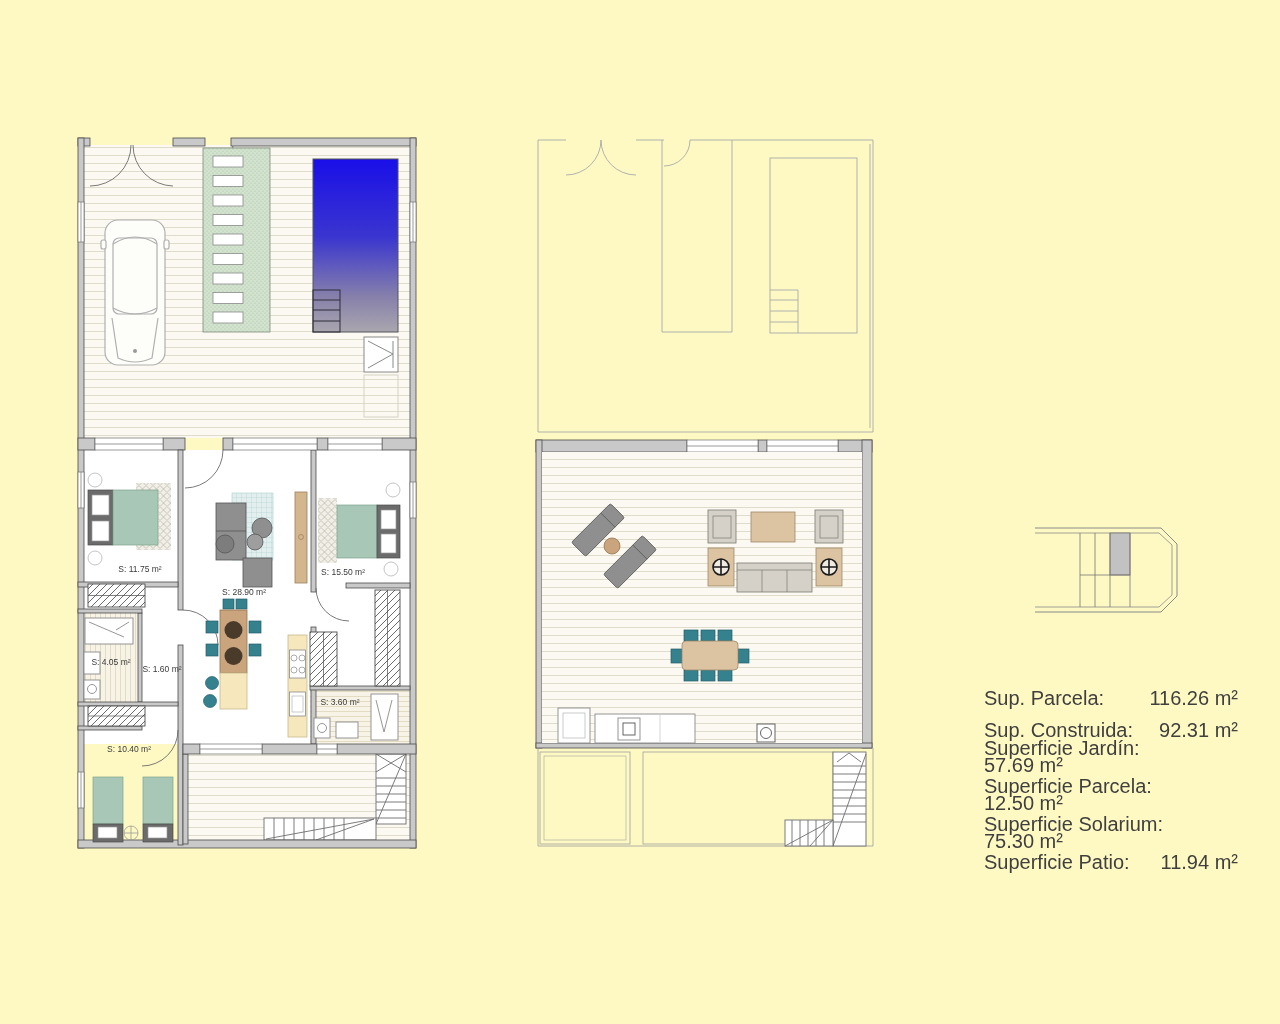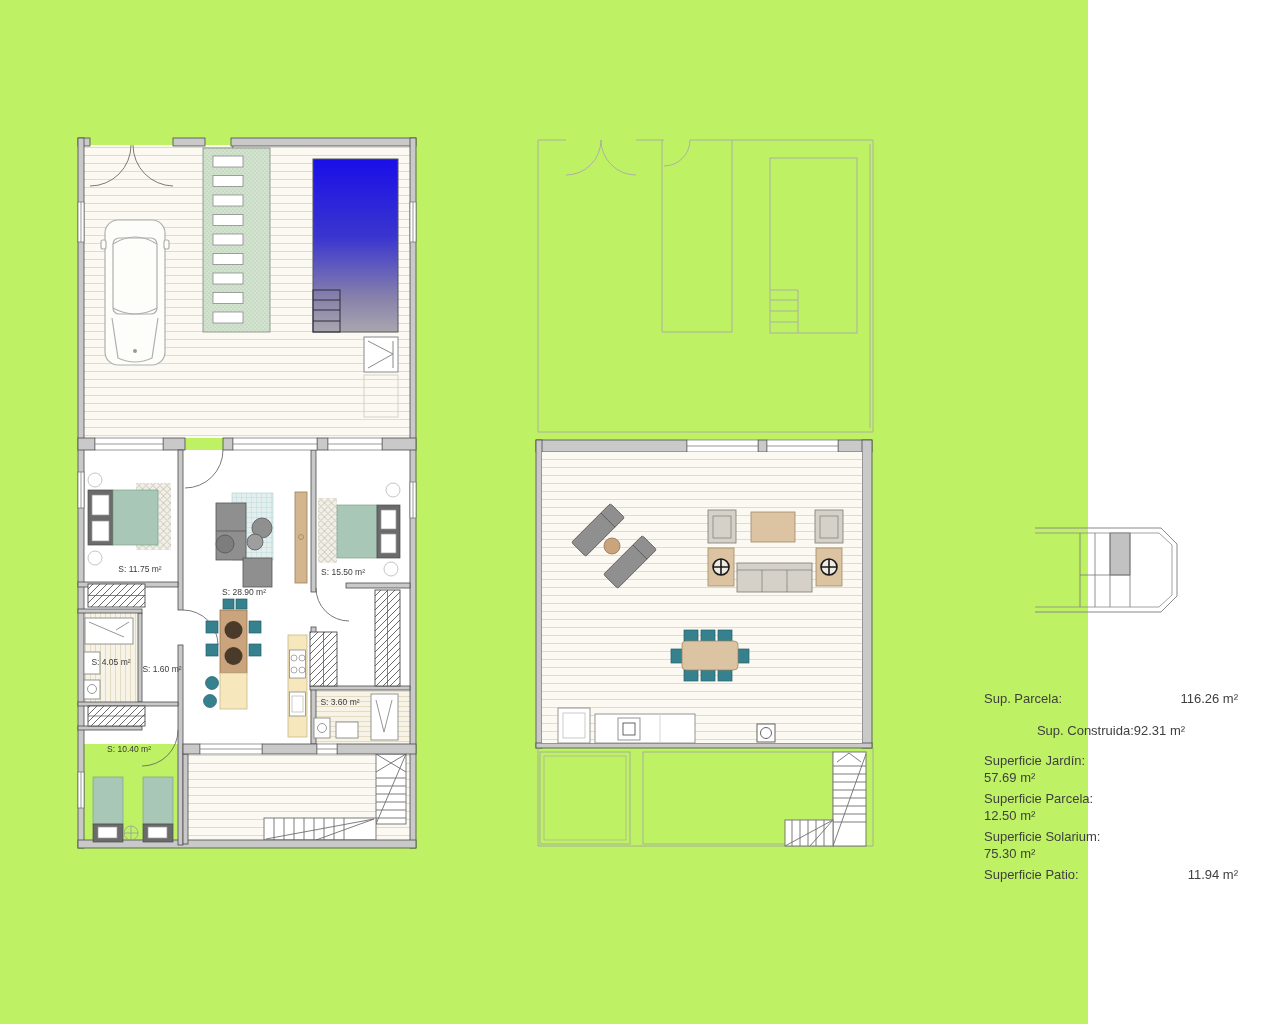--- a/index.html
+++ b/index.html
@@ -1,22 +1,22 @@
 <!DOCTYPE html>
 <html><head>
 <meta charset="utf-8">
 <style>
   html,body{margin:0;padding:0;background:#ffffff;width:1280px;height:1024px;overflow:hidden;
     font-family:"Liberation Sans", sans-serif;}
-  .sheet{position:relative;width:1088px;height:1024px;background:#bef264;}
+  .sheet{position:relative;width:1280px;height:1024px;background:#fef9c3;}
   .plan{position:absolute;}
-  .legend{position:absolute;left:984px;top:690px;width:254px;color:#3f3f3f;font-size:13px;}
+  .legend{position:absolute;left:984px;top:690px;width:254px;color:#3f3f3f;font-size:20px;}
   .legend-row{display:flex;justify-content:space-between;line-height:17px;}
   .lr-gap-lg{margin-bottom:15px;}
-  .lr-gap-md{margin-bottom:13px;justify-content:center;}
+  .lr-gap-md{margin-bottom:1px;}
   .lr-gap-sm{margin-bottom:4px;flex-direction:column;}
   svg text{font-family:"Liberation Sans", sans-serif;fill:#3a3a3a;}
 </style>
 </head>
 <body>
 
 <div class="sheet">
 
   <svg class="plan" style="left:76px;top:132px;" width="342" height="722" viewBox="0 0 342 722">
     <defs>

